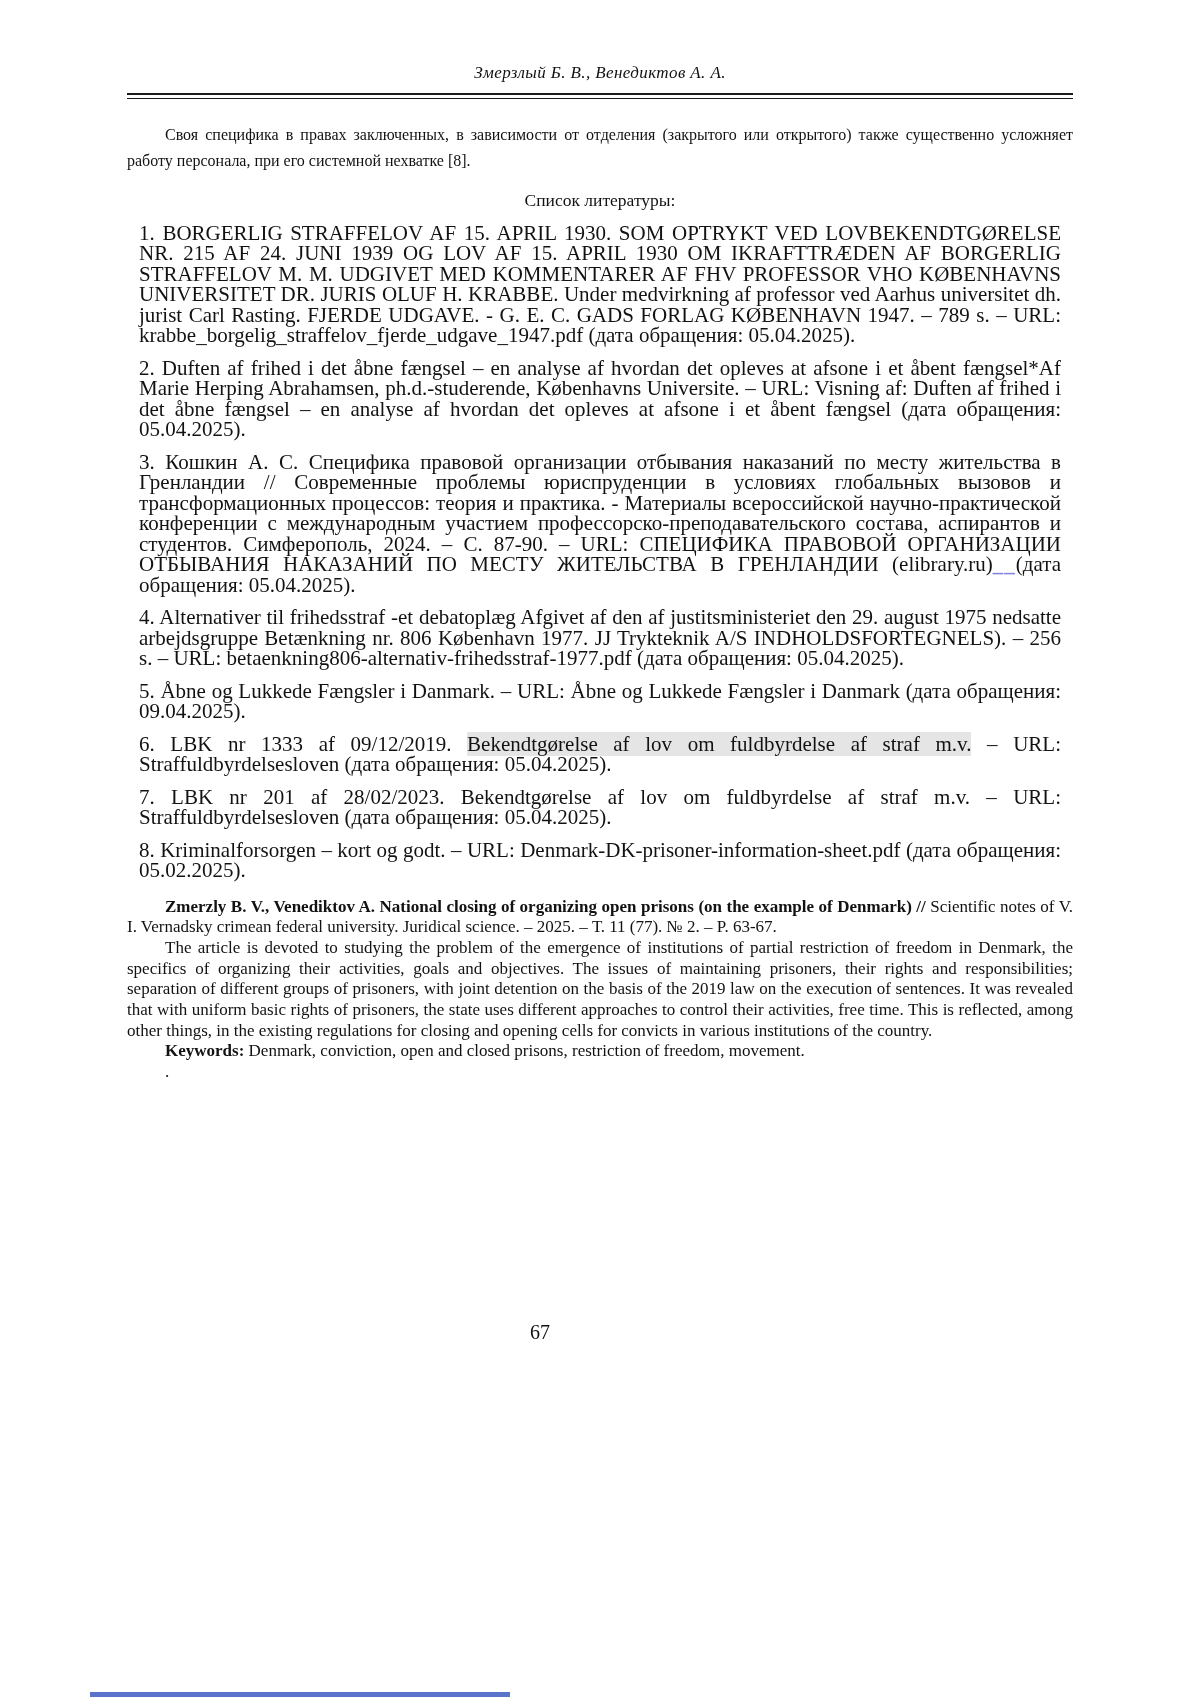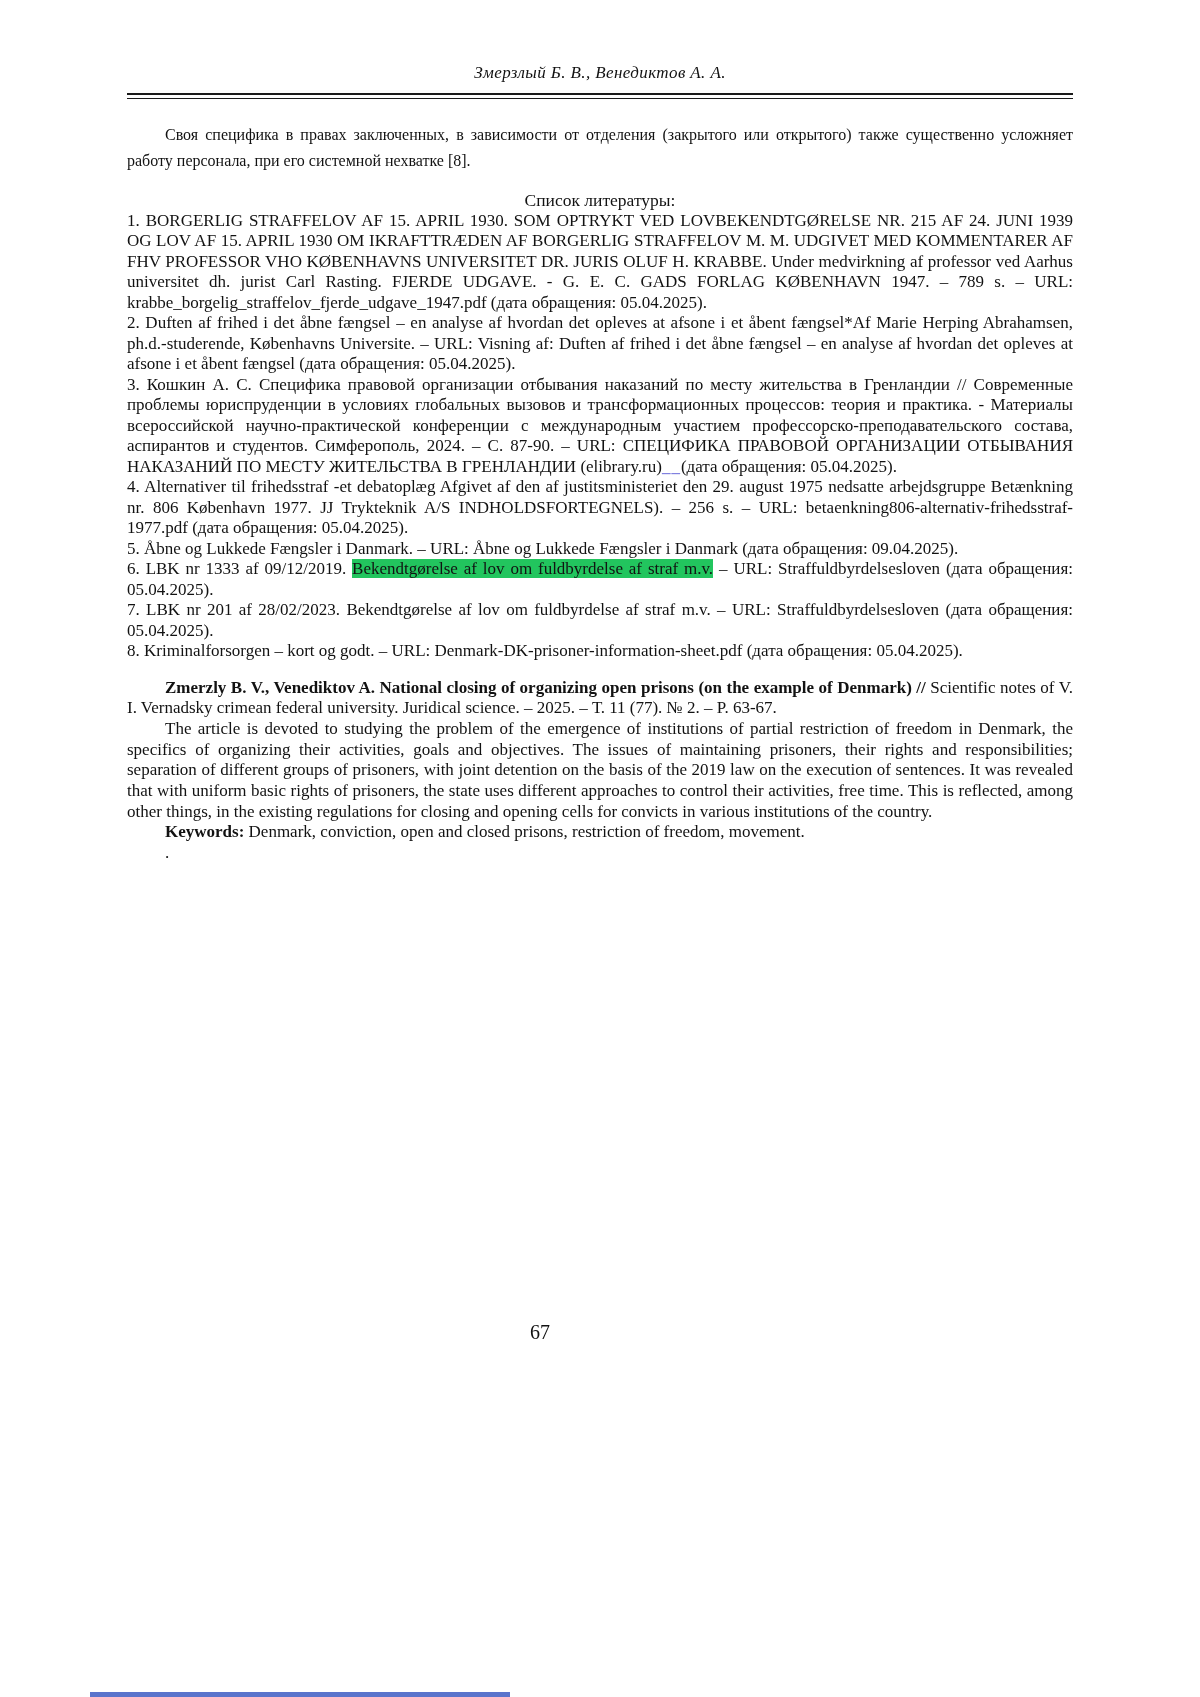--- a/index.html
+++ b/index.html
@@ -42,22 +42,22 @@
     text-indent: 38px;
   }
   .ref-heading {
     margin: 17px 0 0 0;
     font-size: 17.5px;
     line-height: 20.5px;
     font-weight: normal;
     text-align: center;
   }
   .refs p {
-    margin: 0;
-    font-size: 17px;
+    margin: 12px;
+    font-size: 21px;
     line-height: 20.5px;
     text-align: justify;
   }
   .link-mark {
     text-decoration: none;
     font-weight: bold;
     letter-spacing: 1px;
   }
   .hl {
     background: #f2f2f2;
@@ -106,23 +106,23 @@
   <p class="intro">Своя специфика в правах заключенных, в зависимости от отделения (закрытого или открытого) также существенно усложняет работу персонала, при его системной нехватке [8].</p>
 
   <p class="ref-heading">Список литературы:</p>
 
   <div class="refs">
     <p>1. BORGERLIG STRAFFELOV AF 15. APRIL 1930. SOM OPTRYKT VED LOVBEKENDTGØRELSE NR. 215 AF 24. JUNI 1939 OG LOV AF 15. APRIL 1930 OM IKRAFTTRÆDEN AF BORGERLIG STRAFFELOV M. M. UDGIVET MED KOMMENTARER AF FHV PROFESSOR VHO KØBENHAVNS UNIVERSITET DR. JURIS OLUF H. KRABBE. Under medvirkning af professor ved Aarhus universitet dh. jurist Carl Rasting. FJERDE UDGAVE. - G. E. C. GADS FORLAG KØBENHAVN 1947. – 789 s. – URL: krabbe_borgelig_straffelov_fjerde_udgave_1947.pdf (дата обращения: 05.04.2025).</p>
     <p>2. Duften af frihed i det åbne fængsel – en analyse af hvordan det opleves at afsone i et åbent fængsel*Af Marie Herping Abrahamsen, ph.d.-studerende, Københavns Universite. – URL: Visning af: Duften af frihed i det åbne fængsel – en analyse af hvordan det opleves at afsone i et åbent fængsel (дата обращения: 05.04.2025).</p>
     <p><span>3. Кошкин А. С. Специфика правовой организации отбывания наказаний по месту жительства в Гренландии // Современные проблемы юриспруденции в условиях глобальных вызовов и трансформационных процессов: теория и практика. - Материалы всероссийской научно-практической конференции с международным участием профессорско-преподавательского состава, аспирантов и студентов. Симферополь, 2024. – С. 87-90. – URL: СПЕЦИФИКА ПРАВОВОЙ ОРГАНИЗАЦИИ ОТБЫВАНИЯ НАКАЗАНИЙ ПО МЕСТУ ЖИТЕЛЬСТВА В ГРЕНЛАНДИИ (elibrary.ru)</span><span class="link-mark" id="link-mark" style="color: rgb(130, 130, 224);">__</span><span>(дата обращения: 05.04.2025).</span></p>
     <p>4. Alternativer til frihedsstraf -et debatoplæg Afgivet af den af justitsministeriet den 29. august 1975 nedsatte arbejdsgruppe Betænkning nr. 806 København 1977. JJ Trykteknik A/S INDHOLDSFORTEGNELS). – 256 s. – URL: betaenkning806-alternativ-frihedsstraf-1977.pdf (дата обращения: 05.04.2025).</p>
     <p>5. Åbne og Lukkede Fængsler i Danmark. – URL: Åbne og Lukkede Fængsler i Danmark (дата обращения: 09.04.2025).</p>
-    <p><span>6. LBK nr 1333 af 09/12/2019. </span><span class="hl" id="hl-span" style="background: #22c55e;">Bekendtgørelse af lov om fuldbyrdelse af straf m.v.</span><span> – URL: Straffuldbyrdelsesloven (дата обращения: 05.04.2025).</span></p>
+    <p><span>6. LBK nr 1333 af 09/12/2019. </span><span class="hl" id="hl-span" style="background: #e5e5e5;">Bekendtgørelse af lov om fuldbyrdelse af straf m.v.</span><span> – URL: Straffuldbyrdelsesloven (дата обращения: 05.04.2025).</span></p>
     <p>7. LBK nr 201 af 28/02/2023. Bekendtgørelse af lov om fuldbyrdelse af straf m.v. – URL: Straffuldbyrdelsesloven (дата обращения: 05.04.2025).</p>
-    <p>8. Kriminalforsorgen – kort og godt. – URL: Denmark-DK-prisoner-information-sheet.pdf (дата обращения: 05.04.2025).</p>
+    <p>8. Kriminalforsorgen – kort og godt. – URL: Denmark-DK-prisoner-information-sheet.pdf (дата обращения: 05.02.2025).</p>
   </div>
 
   <div class="eng">
     <p class="indented"><span class="bold">Zmerzly B. V., Venediktov A. National closing of organizing open prisons (on the example of Denmark) // </span><span>Scientific notes of V. I. Vernadsky crimean federal university. Juridical science. – 2025. – Т. 11 (77). № 2. – P. 63-67.</span></p>
     <p class="indented">The article is devoted to studying the problem of the emergence of institutions of partial restriction of freedom in Denmark, the specifics of organizing their activities, goals and objectives. The issues of maintaining prisoners, their rights and responsibilities; separation of different groups of prisoners, with joint detention on the basis of the 2019 law on the execution of sentences. It was revealed that with uniform basic rights of prisoners, the state uses different approaches to control their activities, free time. This is reflected, among other things, in the existing regulations for closing and opening cells for convicts in various institutions of the country.</p>
     <p class="indented"><span class="bold">Keywords:</span><span> Denmark, conviction, open and closed prisons, restriction of freedom, movement.</span></p>
     <p class="indented">.</p>
   </div>
 
 </div>

